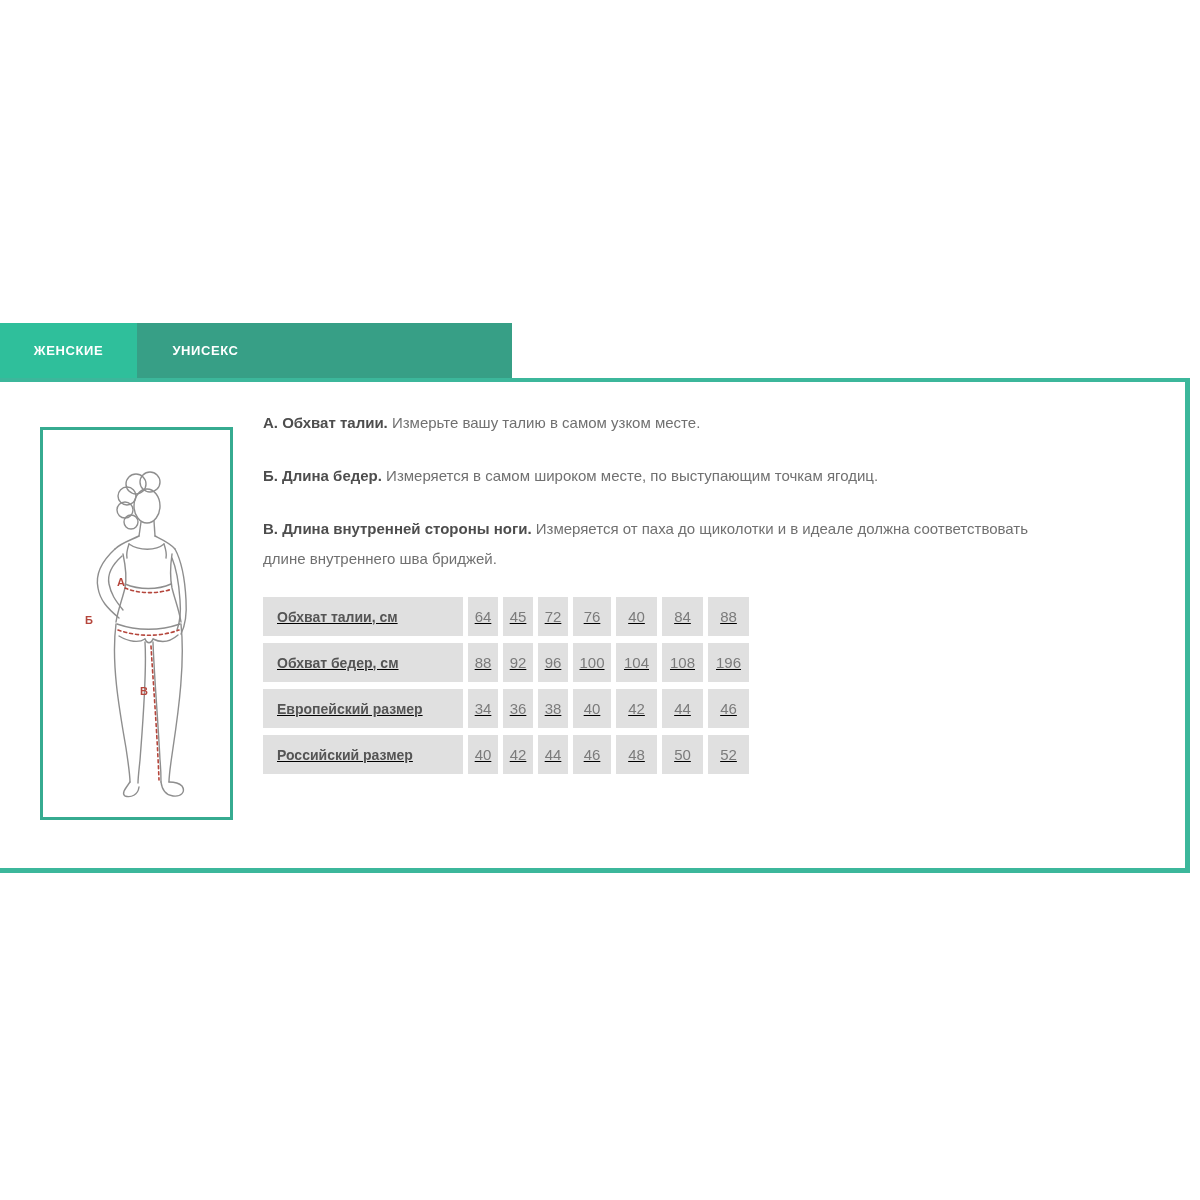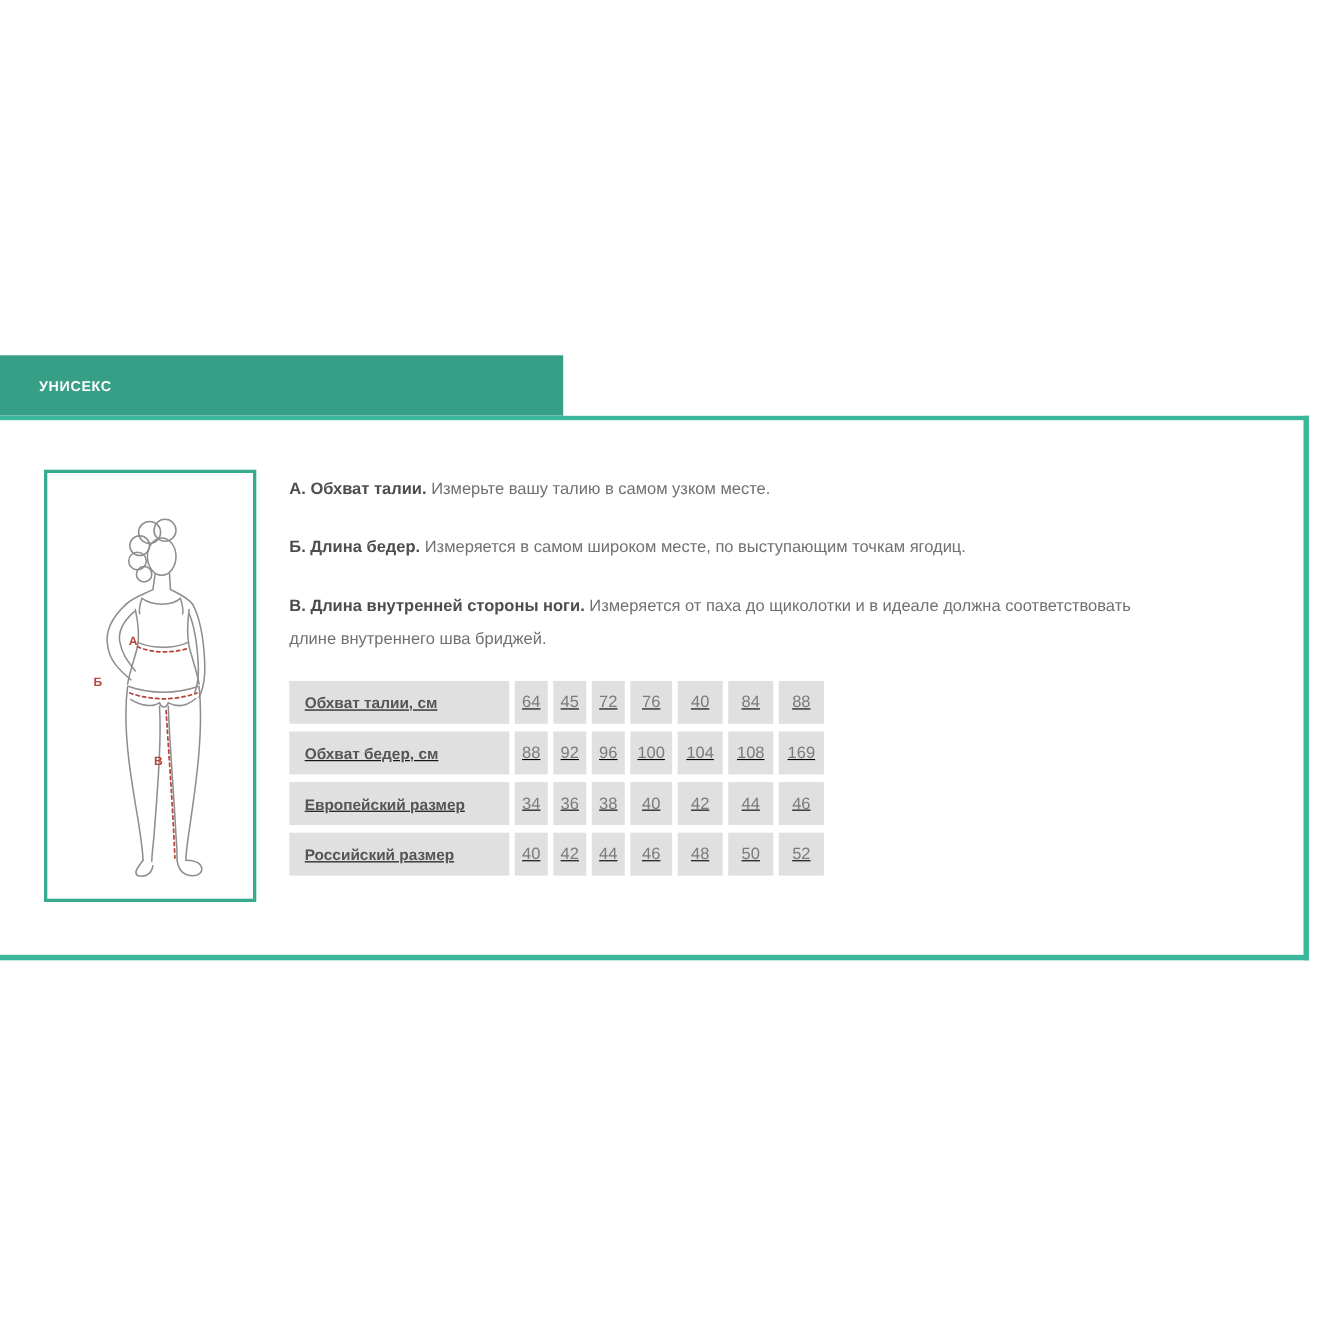--- a/index.html
+++ b/index.html
@@ -34,37 +34,38 @@
     border-top:4px solid var(--border-green);
     border-right:5px solid var(--border-green);
     border-bottom:5px solid var(--border-green);}
 
   
   .figure-box{position:absolute;left:40px;top:427px;width:193px;height:393px;
     border:3px solid var(--figure-border);background:#fff;}
   .figure-box svg{display:block;width:187px;height:387px;}
 
   
-  .content{position:absolute;left:263px;top:430px;width:780px;}
+  .content{position:absolute;left:263px;top:408px;width:780px;}
   .instr{font-size:15px;line-height:30px;color:var(--text-body);margin:0 0 23px 0;}
   .instr .term{font-weight:bold;color:var(--text-dark);}
 
   .size-grid{display:grid;margin-top:6px;
     grid-template-columns:200px 30px 30px 30px 38px 41px 41px 41px;
     column-gap:5px;row-gap:7px;width:max-content;text-decoration:underline;}
   .cell{background:var(--cell-bg);height:39px;display:flex;align-items:center;}
   .cell.label{padding-left:14px;font-weight:bold;font-size:14px;color:#555555;}
   .cell.val{justify-content:center;font-size:15px;color:#7b7b7b;}
 </style>
 </head>
 <body>
 
 <div class="page">
 
   <div class="tabbar">
+    <div class="tab active w1">ЖЕНСКИЕ</div>
     <div class="tab w3">УНИСЕКС</div>
   </div>
 
   <div class="panel"></div>
 
   <div class="figure-box">
     <svg viewBox="0 0 187 387">
       <g fill="none" stroke="var(--sketch)" stroke-width="1.4" stroke-linecap="round">
 
         <circle cx="93" cy="54" r="10"></circle>
@@ -149,21 +150,21 @@
       <div class="cell val">84</div>
       <div class="cell val">88</div>
 
       <div class="cell label">Обхват бедер, см</div>
       <div class="cell val">88</div>
       <div class="cell val">92</div>
       <div class="cell val">96</div>
       <div class="cell val">100</div>
       <div class="cell val">104</div>
       <div class="cell val">108</div>
-      <div class="cell val">169</div>
+      <div class="cell val">196</div>
 
       <div class="cell label">Европейский размер</div>
       <div class="cell val">34</div>
       <div class="cell val">36</div>
       <div class="cell val">38</div>
       <div class="cell val">40</div>
       <div class="cell val">42</div>
       <div class="cell val">44</div>
       <div class="cell val">46</div>
 

